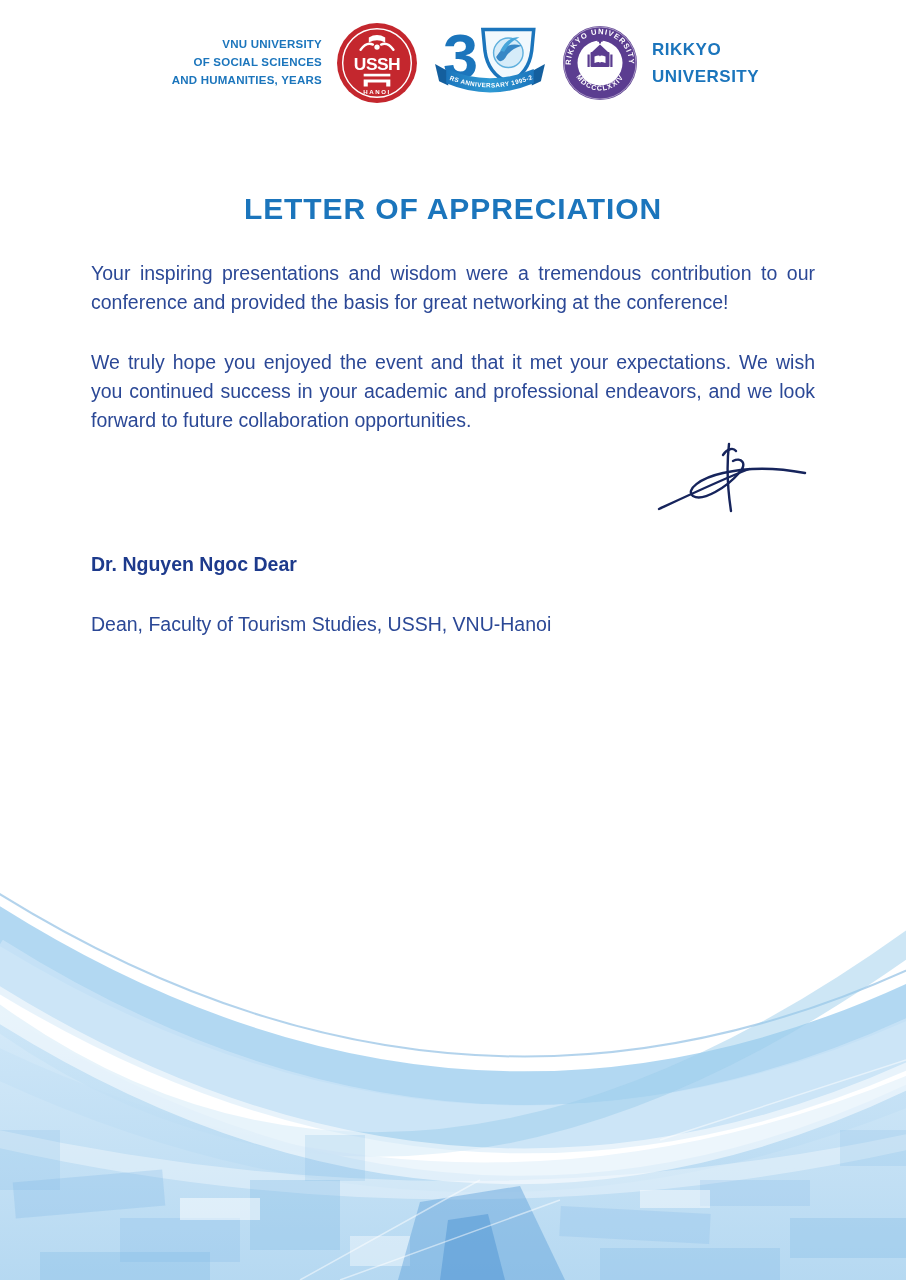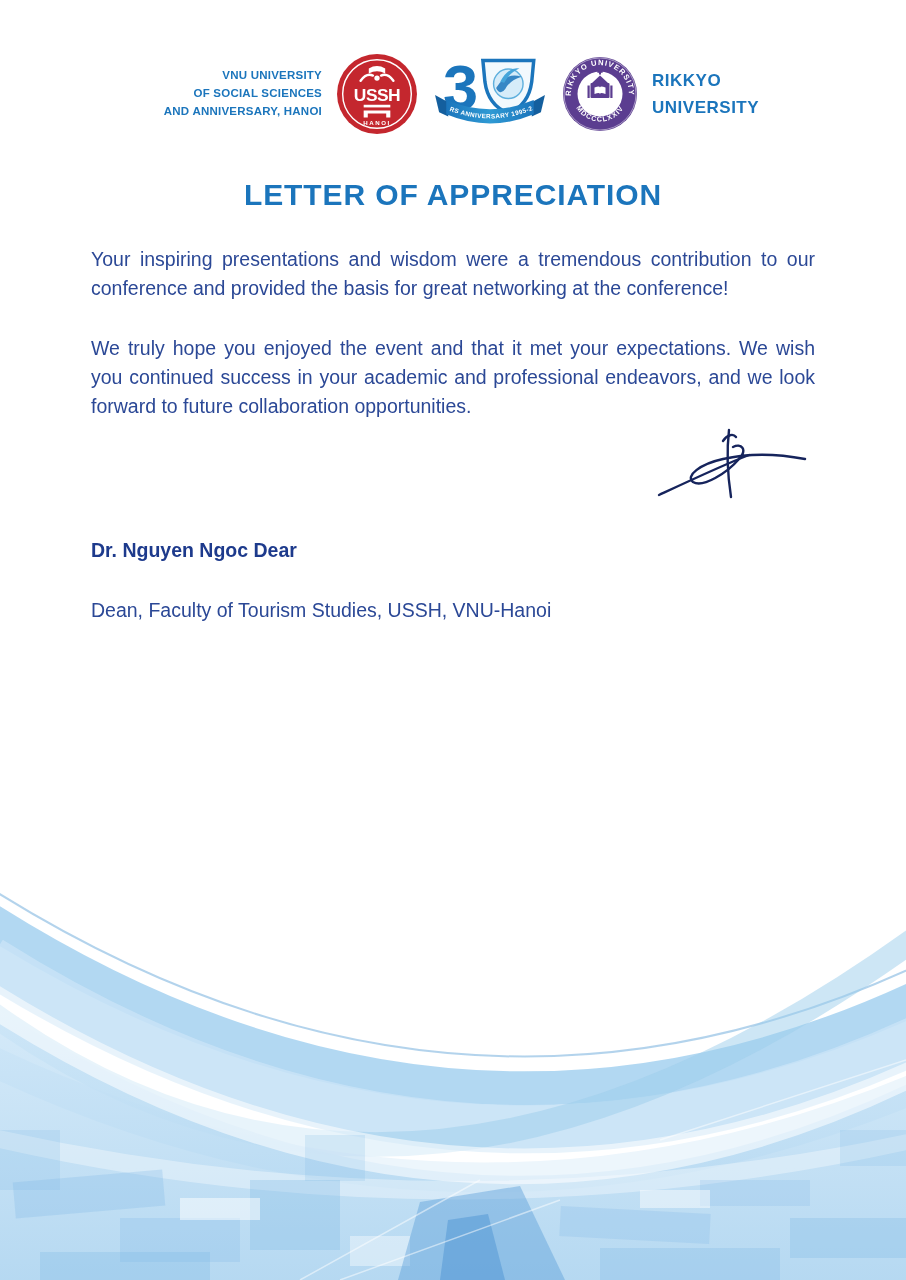--- a/index.html
+++ b/index.html
@@ -5,36 +5,36 @@
   html,body { margin:0; padding:0; }
   body { background:#e8e8e8; font-family:"Liberation Sans", sans-serif; }
   .page {
     position:relative; width:906px; height:1280px; margin:0 auto;
     background:#ffffff; overflow:hidden;
   }
   .content { position:relative; z-index:1; }
 
   
   .header {
-    padding-top:53px; display:flex; justify-content:center;
+    padding-top:22px; display:flex; justify-content:center;
     align-items:center; gap:14px;
   }
   .org-left {
     width:178px; text-align:right; color:#1b75bc; font-weight:bold;
     font-size:11.5px; line-height:1.55; letter-spacing:.02em;
   }
   .org-right {
     width:110px; text-align:left; color:#1b75bc; font-weight:bold;
     font-size:17px; line-height:1.6; letter-spacing:.03em;
   }
   .logo { display:block; }
 
   
   .title {
-    margin-top:41px; text-align:center; color:#1b75bc;
+    margin-top:86px; text-align:center; color:#1b75bc;
     font-size:30px; font-weight:800; letter-spacing:.03em; line-height:38px;
   }
 
   
   .body-text { width:724px; margin:0 auto; color:#2b4896; }
   .body-text p {
     margin:31px 0 0; font-size:19.5px; line-height:29px;
     text-align:justify; text-justify:inter-word;
   }
   .body-text p.salutation { margin-top:42px; text-align:left; }
@@ -102,21 +102,21 @@
     <path d="M300 400 L480 300 M340 400 L560 320 M660 260 L906 180" stroke="#ffffff" stroke-width="1.5" opacity=".5" fill="none"></path>
   </svg>
 
   <div class="content">
 
     <div class="header">
 
       <div class="org-left">
         <div>VNU UNIVERSITY</div>
         <div>OF SOCIAL SCIENCES</div>
-        <div>AND ANNIVERSARY, HANOI</div>
+        <div>AND HUMANITIES, YEARS</div>
       </div>
 
       <svg class="logo" width="82" height="82" viewBox="0 0 80 80">
         <circle cx="40" cy="40" r="39" fill="#c4272e"></circle>
         <circle cx="40" cy="40" r="33.5" fill="none" stroke="#ffffff" stroke-width="1.4"></circle>
 
         <path d="M32 15 Q40 10.5 48 15 L48 20 Q40 15.5 32 20 Z" fill="#ffffff"></path>
         <path d="M24 27 Q30 19 36 22" stroke="#ffffff" stroke-width="2.4" fill="none" stroke-linecap="round"></path>
         <path d="M56 27 Q50 19 44 22" stroke="#ffffff" stroke-width="2.4" fill="none" stroke-linecap="round"></path>
         <circle cx="40" cy="24.5" r="2.6" fill="#ffffff"></circle>

